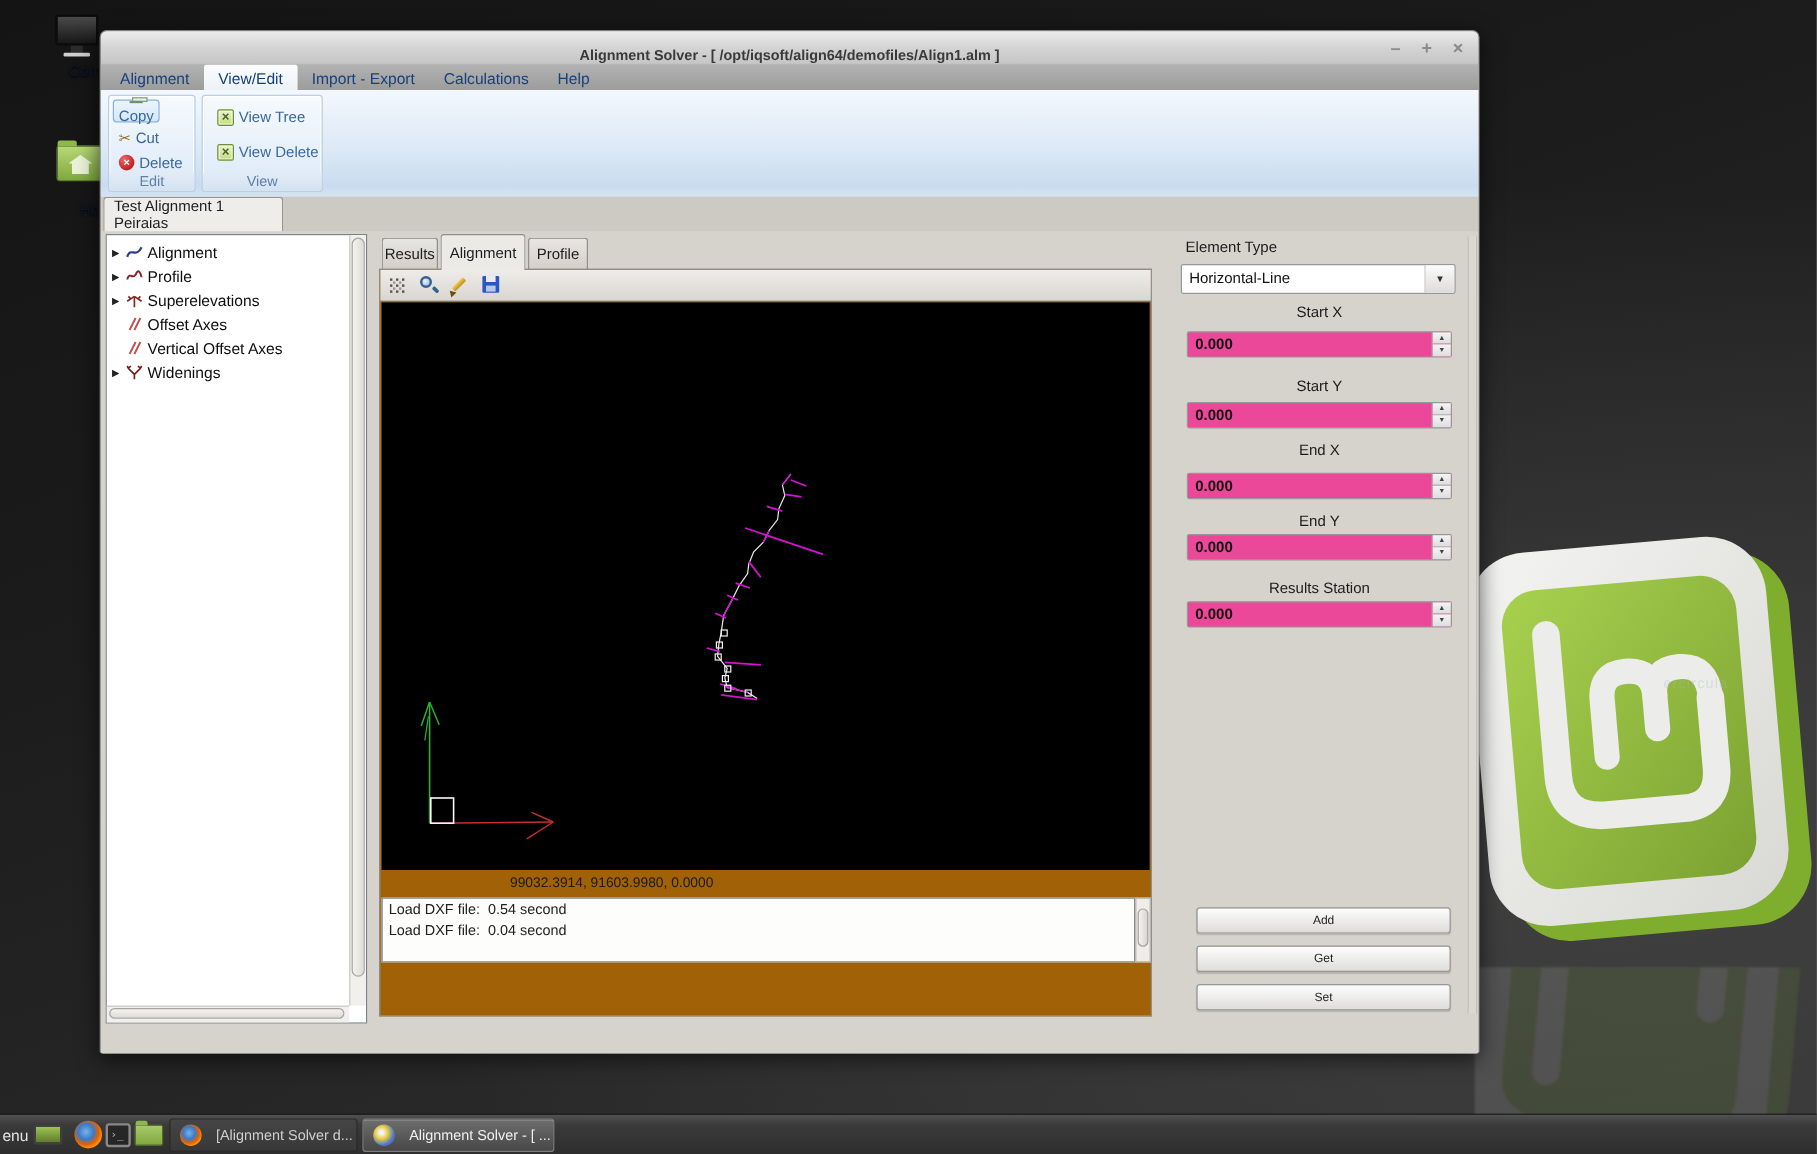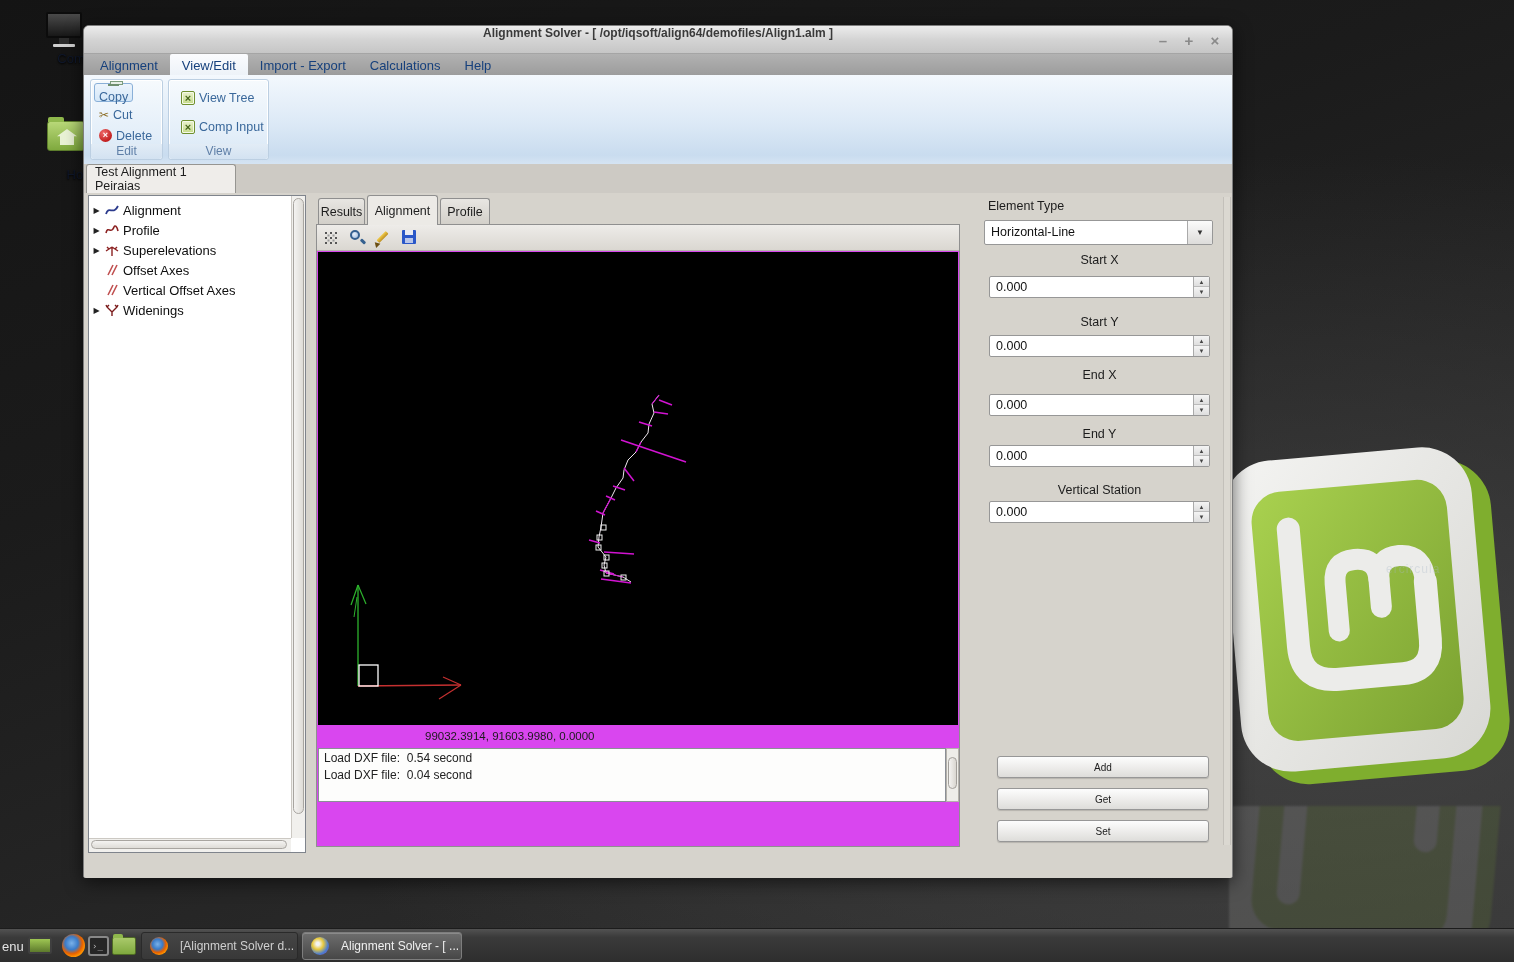--- a/index.html
+++ b/index.html
@@ -26,21 +26,21 @@
   #mint-logo { left:1229px; top:436px; width:290px; height:378px; z-index:1; }
   #mint-reflection { left:1229px; top:806px; width:290px; height:180px; z-index:1; opacity:.13; transform:scaleY(-1); overflow:hidden; filter:blur(1px); }
   .watermark { left:1386px; top:562px; z-index:2; color:rgba(170,185,200,.33); font-size:12px; letter-spacing:1px; }
 
   
   #window { left:83px; top:25px; width:1150px; height:853px; z-index:5;
     background:#d6d3cc; border:1px solid #7e7e7e; border-radius:6px 6px 2px 2px;
     box-shadow:0 4px 18px rgba(0,0,0,.6); }
   #titlebar { left:0; top:0; width:1148px; height:28px; border-radius:5px 5px 0 0;
     background:linear-gradient(#ececec,#d4d4d4 50%,#c6c6c6); border-bottom:1px solid #a5a5a5;
-    display:flex; align-items:flex-start; justify-content:center; }
+    display:flex; align-items:flex-end; justify-content:center; }
   #title-text { font-size:12px; font-weight:bold; color:#3a3a3a; }
   .win-controls { position:absolute; right:10px; top:0; height:28px; display:flex; align-items:center; gap:12px; }
   .win-btn { color:#8a8a8a; font-size:15px; font-weight:bold; width:14px; text-align:center; cursor:default; }
 
   #menurow { left:0; top:28px; width:1148px; height:21px;
     background:linear-gradient(#b2b2b2,#9c9c9c); display:flex; align-items:stretch; padding-left:4px; }
   .menu-tab { padding:2px 12px 0 12px; font-size:13px; color:#16407c; display:flex; align-items:center; }
   .menu-tab.active { background:linear-gradient(#fbfcfe,#edf2f8); border-radius:2px 2px 0 0; }
 
   #ribbon { left:0; top:49px; width:1148px; height:89px;
@@ -80,21 +80,21 @@
   .tree-hscroll { position:absolute; left:0; bottom:0; width:calc(100% - 14px); height:14px; background:#f1f0ed; border-top:1px solid #ccc9c3; }
   .tree-hscroll .thumb { margin:1px 2px; height:9px; width:97%; background:linear-gradient(#f4f3f1,#dedcd7); border:1px solid #a8a5a0; border-radius:6px; }
 
   
   .ctab { position:absolute; font-size:12.5px; color:#1d1d1d; display:flex; align-items:center; justify-content:center;
     border:1px solid #8f8f8f; border-bottom:none; border-radius:3px 3px 0 0;
     background:linear-gradient(#e8e6e2,#d2cfc9); }
   #ctab-results   { left:234px; top:5px;  width:47px; height:26px; }
   #ctab-alignment { left:283px; top:2px;  width:71px; height:30px; background:#eceae6; z-index:3; }
   #ctab-profile   { left:356px; top:5px;  width:50px; height:27px; }
-  #cframe { position:absolute; left:232px; top:31px; width:644px; height:623px; border:1px solid #8f8f8f; background:#d946ef; z-index:2; }
+  #cframe { position:absolute; left:232px; top:31px; width:644px; height:623px; border:1px solid #8f8f8f; background:#a16207; z-index:2; }
   #ctoolbar { position:absolute; left:0; top:0; width:642px; height:26px;
     background:linear-gradient(#eeece9,#dad7d1); border-bottom:1px solid #b8b5ae;
     display:flex; align-items:center; gap:9px; padding-left:6px; }
   .tool { width:17px; height:17px; position:relative; display:inline-block; }
   .ic-grid { width:2px; height:2px; background:#555; position:absolute; left:2px; top:3px;
     box-shadow:5px 0 #555,10px 0 #555,0 5px #555,5px 5px #555,10px 5px #555,0 10px #555,5px 10px #555,10px 10px #555,
                2.5px 2.5px #999,7.5px 2.5px #999,2.5px 7.5px #999,7.5px 7.5px #999; }
   .ic-zoom-lens { position:absolute; left:1px; top:1px; width:10px; height:10px; border:2px solid #35608f; border-radius:50%;
     background:radial-gradient(circle at 35% 35%, #e8f1fb, #9db9da); }
   .ic-zoom-tail { position:absolute; left:11px; top:11px; width:6px; height:3px; background:#35608f; transform:rotate(45deg); border-radius:1px; }
@@ -118,21 +118,21 @@
 
   
   #rpanel { position:absolute; left:880px; top:0; width:268px; height:660px; }
   .plabel { position:absolute; font-size:12.5px; color:#1c1c1c; }
   .plabel.centered { left:25px; width:221px; text-align:center; }
   #combo { position:absolute; left:20px; top:27px; width:229px; height:25px; background:#fff;
     border:1px solid #979797; border-radius:2px; font-size:12.5px; color:#111; line-height:23px; padding-left:6px; }
   #combo-btn { position:absolute; right:0; top:0; width:25px; height:23px;
     background:linear-gradient(#fbfbfb,#dddcda); border-left:1px solid #aaa; border-radius:0 2px 2px 0;
     text-align:center; font-size:8px; color:#333; line-height:23px; }
-  .spin { position:absolute; left:25px; width:221px; height:22px; background:#ffffff; border:1px solid #979797; border-radius:2px; }
+  .spin { position:absolute; left:25px; width:221px; height:22px; background:#ec4899; border:1px solid #979797; border-radius:2px;font-weight:bold; }
   .spin .val { font-size:12.5px; color:#111; line-height:20px; padding-left:6px; }
   .spin .btns { position:absolute; right:0; top:0; width:16px; height:20px; border-left:1px solid #aaa; }
   .spin .btns div { height:10px; font-size:6px; color:#444; text-align:center; line-height:10px;
     background:linear-gradient(#f4f4f4,#dedede); }
   .spin .btns div:first-child { border-bottom:1px solid #bbb; }
   .pbtn { position:absolute; left:33px; width:212px; height:22px; text-align:center; font-size:10px; color:#1c1c1c;
     line-height:21px; background:linear-gradient(#fdfdfd,#deddda); border:1px solid #979797; border-radius:3px;
     box-shadow:0 1px 1px rgba(0,0,0,.15); }
   #rpanel-scroll { position:absolute; left:259px; top:4px; width:8px; height:648px;
     border-left:1px solid #c3c0ba; border-right:1px solid #c3c0ba; background:#dbd8d1; }
@@ -243,21 +243,21 @@
       </div>
       <div class="rgroup-label">Edit</div>
     </div>
     <div class="rgroup" id="group-view">
       <div class="rbtn" style="left:8px; top:8px;">
         <span class="ic-check">×</span>
         <span>View Tree</span>
       </div>
       <div class="rbtn" style="left:8px; top:37px;">
         <span class="ic-check">×</span>
-        <span>Comp Input</span>
+        <span>View Delete</span>
       </div>
       <div class="rgroup-label">View</div>
     </div>
   </div>
 
   <div class="abs" id="doctab-row">
     <div id="doctab">Test Alignment 1 Peiraias</div>
   </div>
 
   <div class="abs" id="mainbg">
@@ -422,21 +422,21 @@
 
       <span class="plabel centered" style="top:234px;">End Y</span>
       <div class="spin" style="top:252px;">
         <div class="val">0.000</div>
         <div class="btns">
             <div>▲</div>
             <div>▼</div>
           </div>
       </div>
 
-      <span class="plabel centered" style="top:290px;">Vertical Station</span>
+      <span class="plabel centered" style="top:290px;">Results Station</span>
       <div class="spin" style="top:308px;">
         <div class="val">0.000</div>
         <div class="btns">
             <div>▲</div>
             <div>▼</div>
           </div>
       </div>
 
       <div class="pbtn" style="top:563px;">Add</div>
       <div class="pbtn" style="top:595px;">Get</div>

